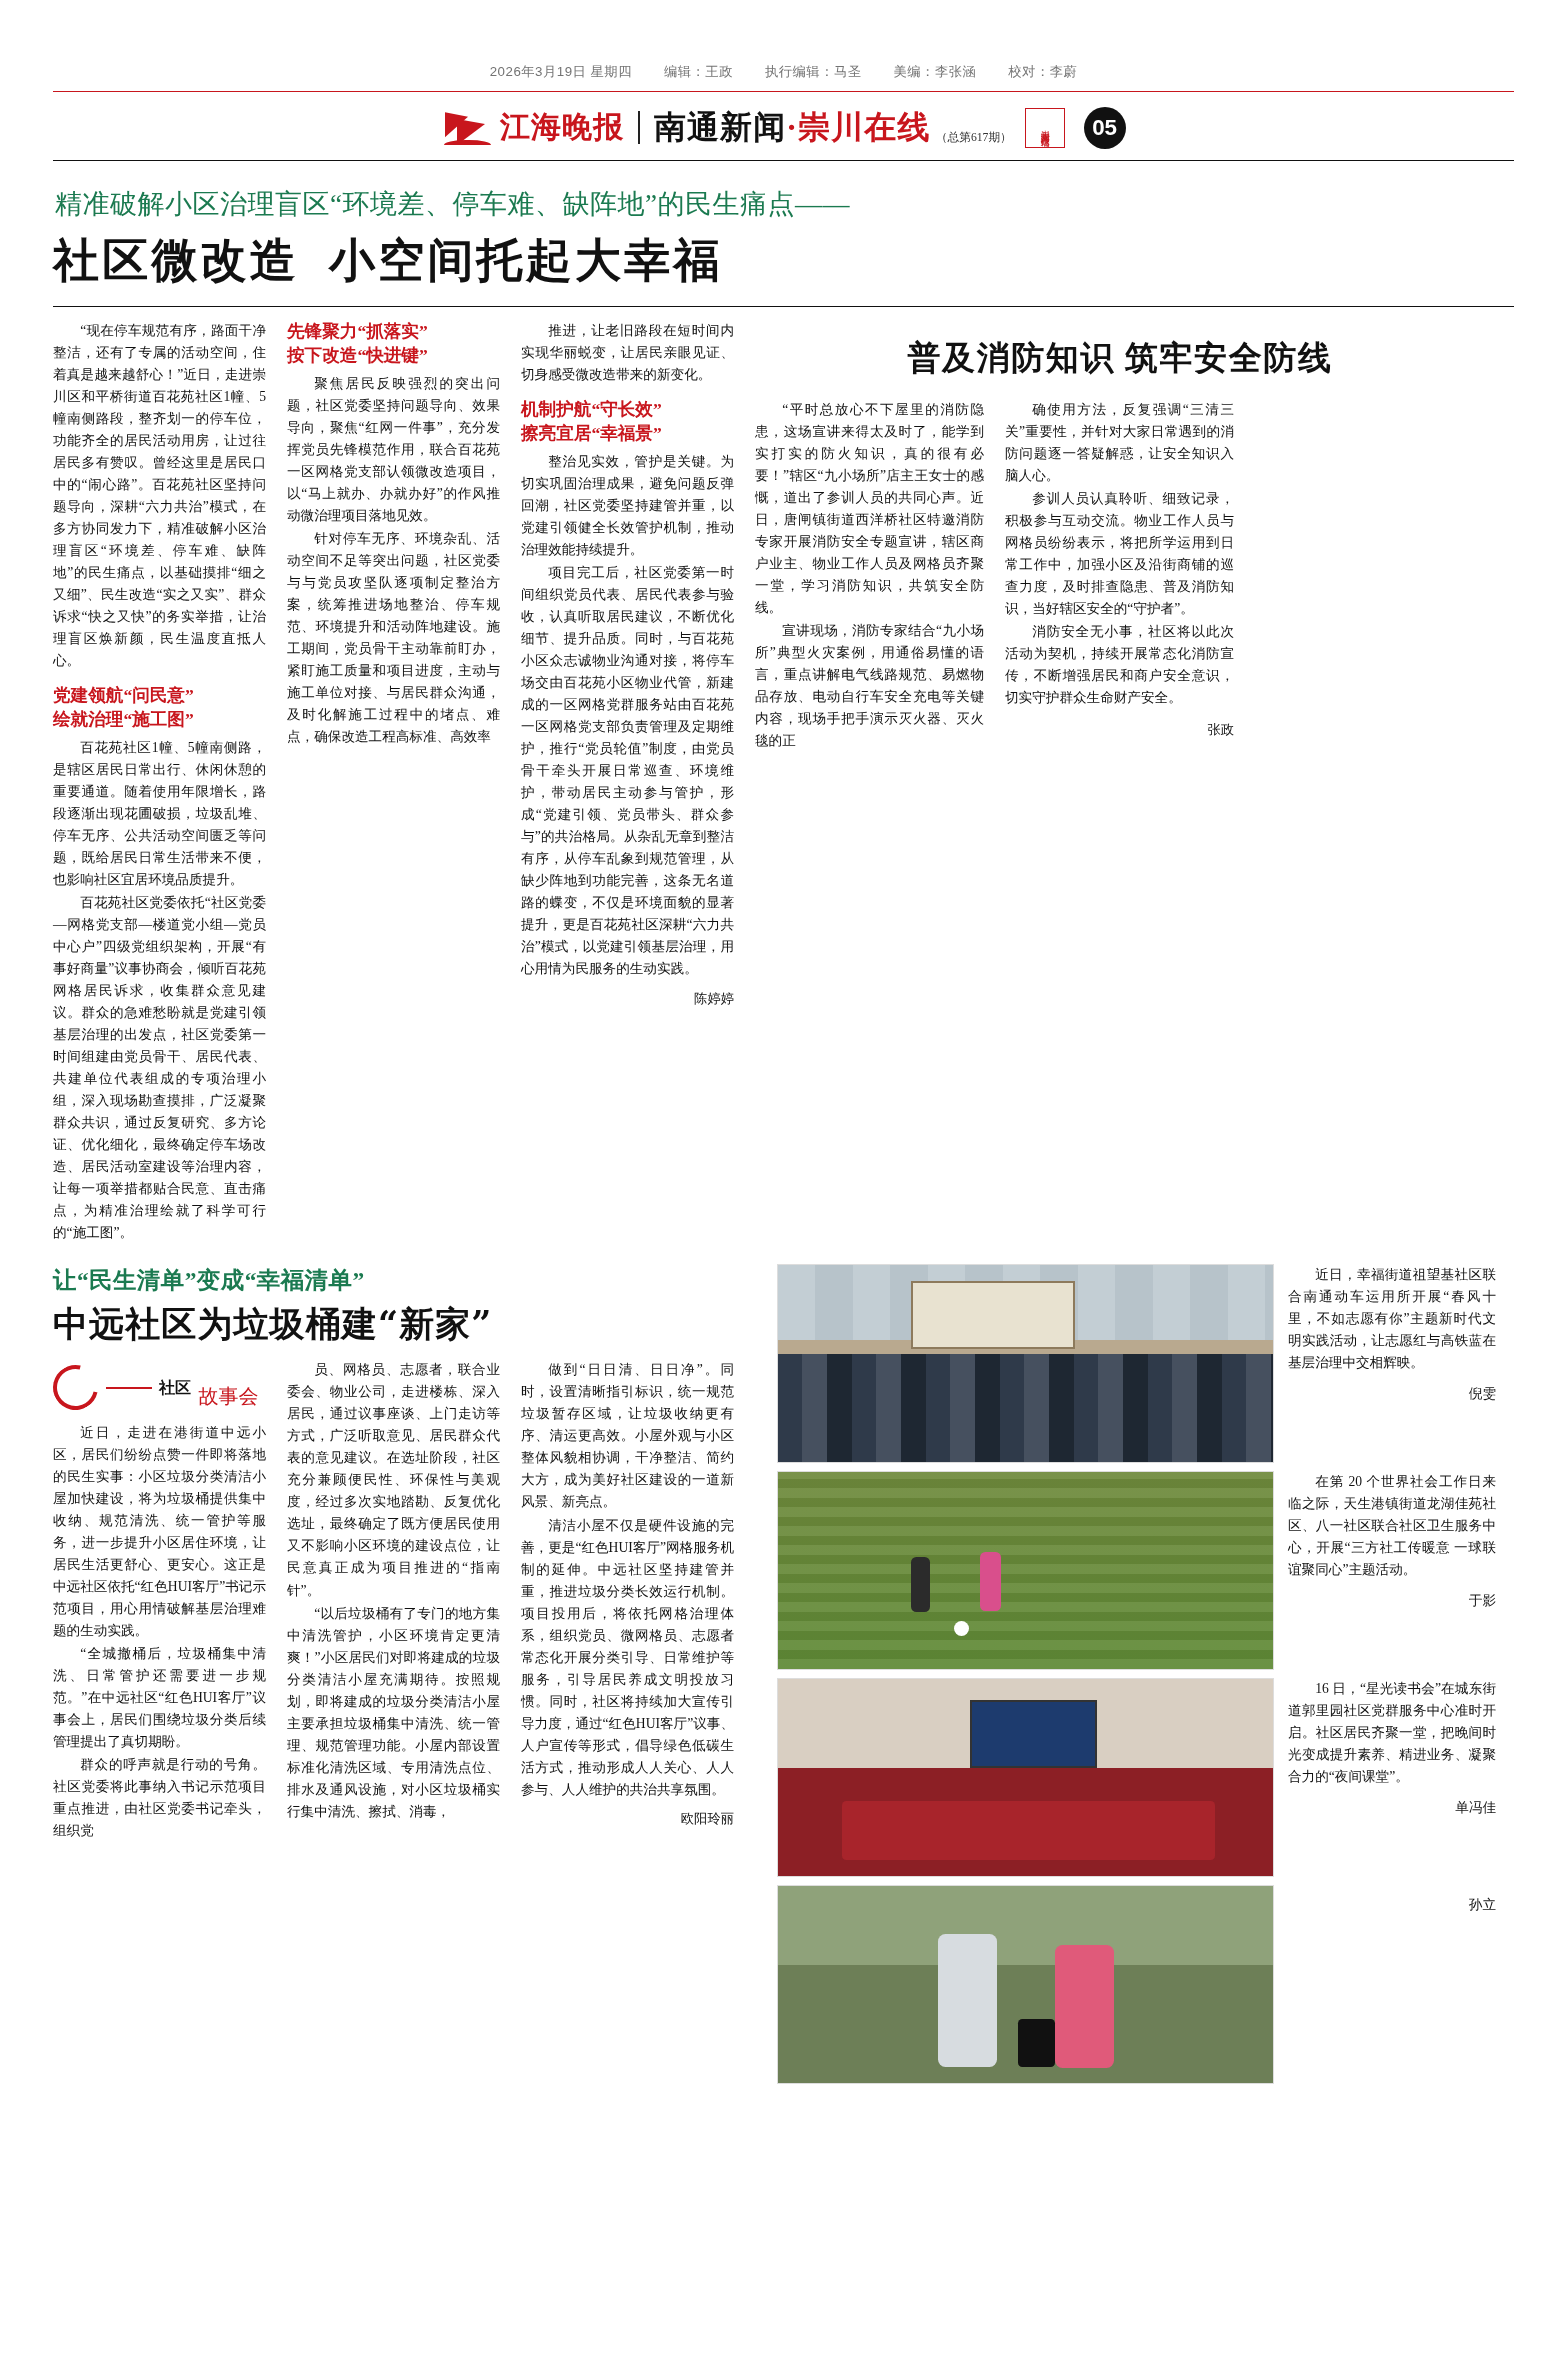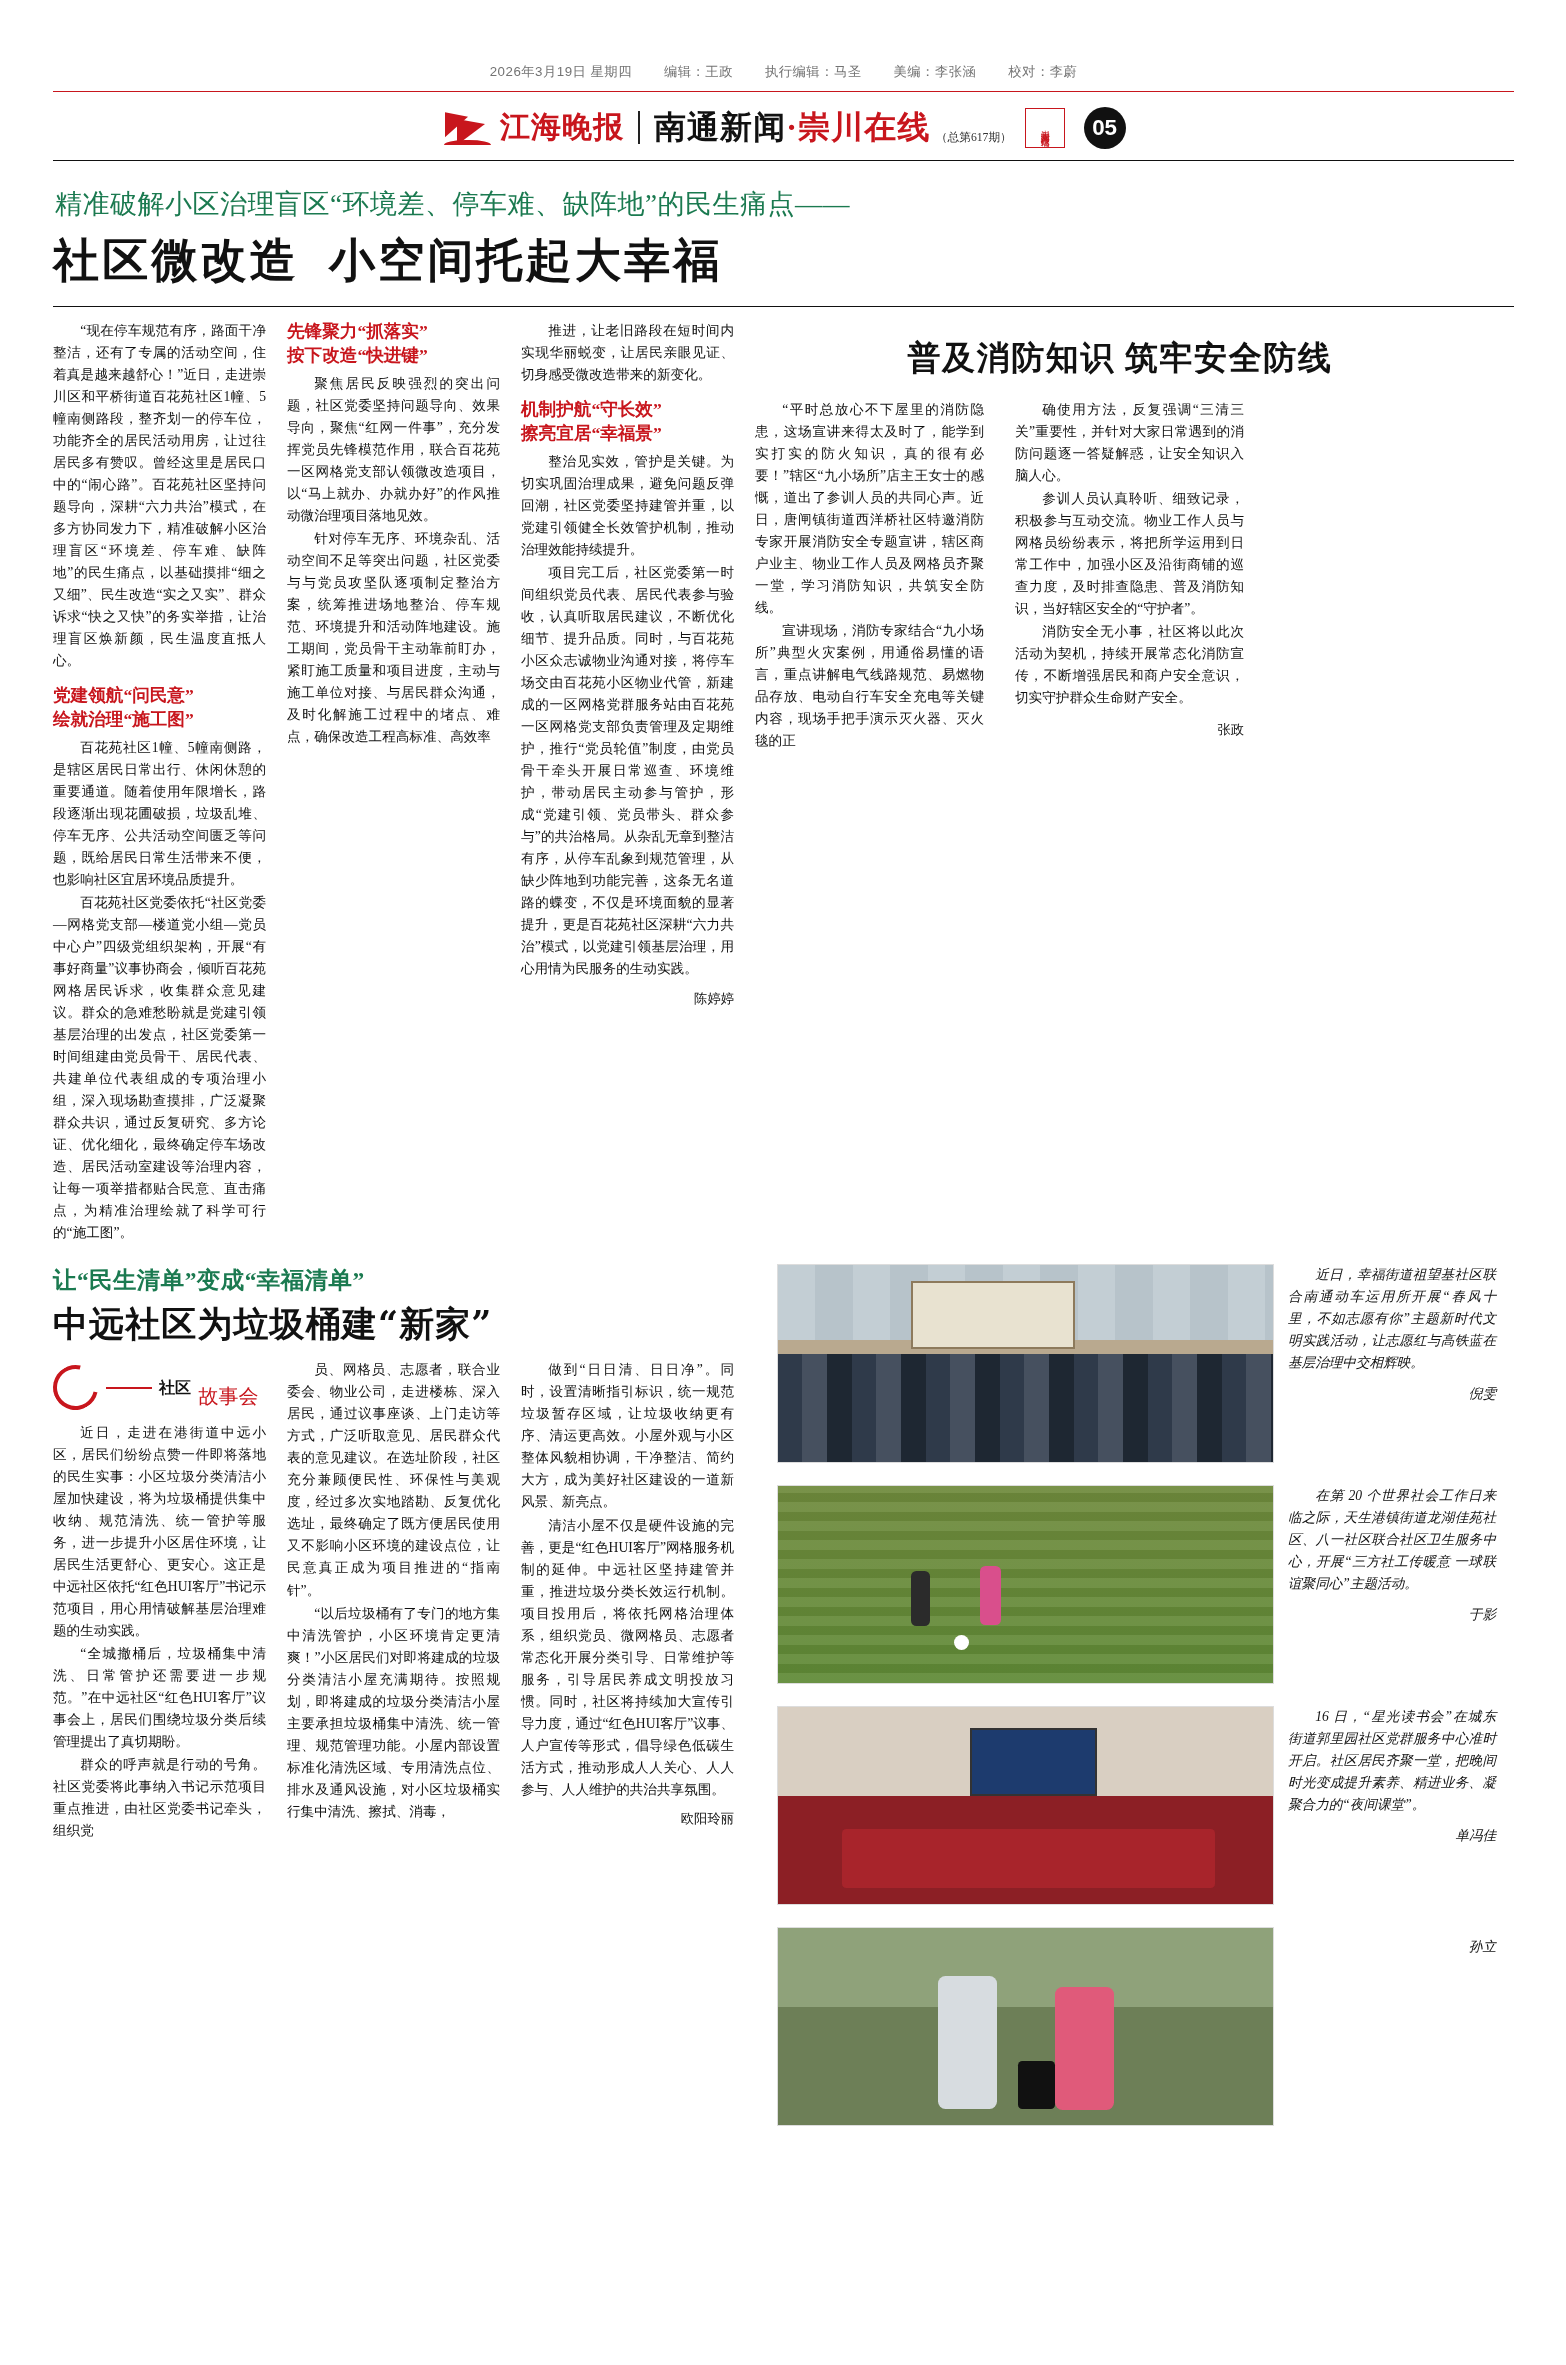--- a/index.html
+++ b/index.html
@@ -39,41 +39,41 @@
   .sub-h{font-size:17.6px;font-weight:bold;color:#c8161d;line-height:1.35;margin:11.7px 0 5.3px 0;text-indent:0;text-align:left;}
   .byline{text-align:right;margin-top:7.5px;font-size:13.3px;}
 
   .c1{width:213px;}
   .c2{width:213px;}
   .c3{width:213px;}
 
   
   .right-block{width:730px;}
   .right-head{font-size:33px;font-weight:bold;text-align:center;letter-spacing:1.6px;margin:16px 0 18px 0;}
-  .right-cols{display:flex;gap:31px;}
+  .right-cols{display:flex;gap:21px;}
   .rc{width:229px;font-size:13.6px;line-height:1.62;text-align:justify;}
   .rc p{margin:0 0 1.1px 0;text-indent:2em;}
   .sign{text-align:right;margin-top:9.6px;font-size:13.3px;}
 
   
   .lower{display:flex;gap:21px;margin-top:19px;align-items:flex-start;}
   .lower-left{width:703px;}
   .feat-k{font-size:23.4px;font-weight:bold;color:#1b7a50;letter-spacing:0.5px;margin-bottom:4.3px;}
   .feat-h{font-size:35px;font-weight:bold;letter-spacing:1.1px;margin:0 0 11.7px 0;font-family:"DejaVu Serif",serif;}
   .storylogo{display:flex;align-items:center;gap:7.5px;margin:4.3px 0 9.6px 0;}
   .storylogo .c-ring{width:37px;height:37px;border:4.8px solid #c8161d;border-right-color:transparent;border-radius:50%;transform:rotate(-32deg);}
   .storylogo .line{width:46px;height:1.6px;background:#c8161d;}
   .storylogo .tag{font-size:16px;font-weight:bold;color:#111;}
   .storylogo .tag2{font-size:20px;font-weight:normal;color:#c8161d;margin-top:16px;}
   .lower-cols{display:flex;gap:21px;}
   .lc{width:213px;font-size:13.6px;line-height:1.62;text-align:justify;}
   .lc p{margin:0 0 1.1px 0;text-indent:2em;}
 
   
-  .photos{width:730px;display:flex;flex-direction:column;gap:22px;font-style:italic;}
+  .photos{width:730px;display:flex;flex-direction:column;gap:8px;}
   .photo-row{display:flex;gap:14px;align-items:stretch;}
   .ph{width:495px;height:197px;position:relative;overflow:hidden;border:0.5px solid #ddd;}
   .cap{width:208px;font-size:13.6px;line-height:1.62;text-align:justify;}
   .cap p{margin:0;text-indent:2em;}
   .cap .who{text-align:right;margin-top:8.5px;text-indent:0;}
 
   
   .p1{background:linear-gradient(#cfd8dd 0 38%,#b9a98f 38% 100%);}
   .p1:after{content:"";position:absolute;left:0;right:0;top:0;height:38%;background:repeating-linear-gradient(90deg,#c3ced4 0 37px,#b7c3ca 37px 75px);}
   .p1 .screen{position:absolute;left:133px;top:16px;width:160px;height:64px;background:#e8e2d0;border:2.1px solid #8d7a5c;z-index:2;}

